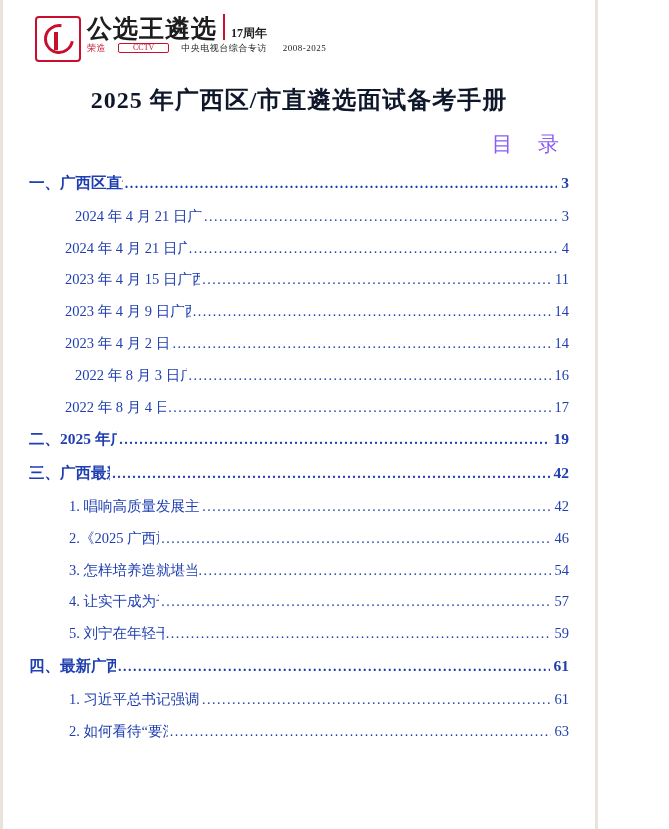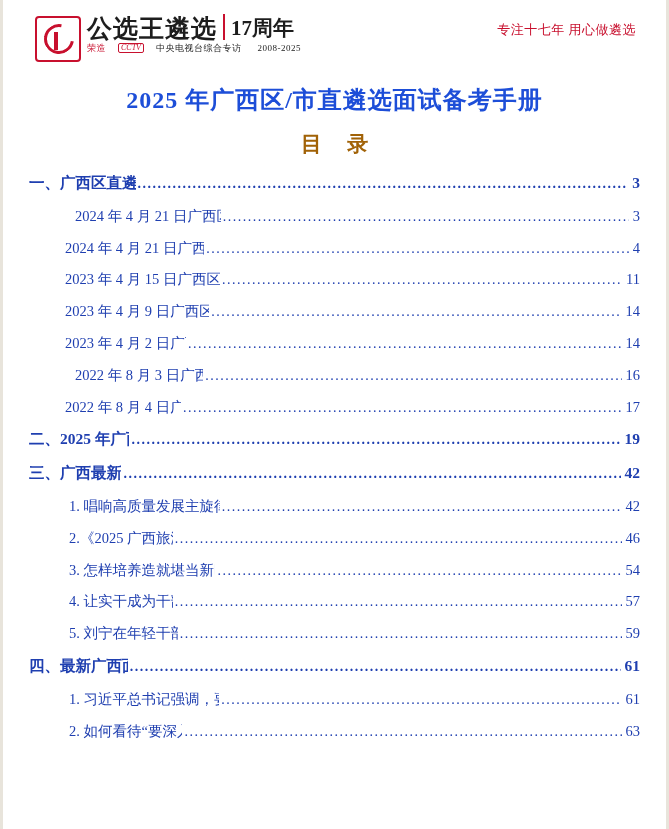--- a/index.html
+++ b/index.html
@@ -9,21 +9,21 @@
   }
   body {
     width: 669px;
     height: 829px;
     font-family: "Liberation Serif", "DejaVu Serif", serif;
     color: #1b1b1b;
     position: relative;
     overflow: hidden;
   }
   .page {
-    width: 669px;
+    width: 598px;
     height: 829px;
     box-sizing: border-box;
     padding: 10px 26px 0 26px;
     position: relative;
     border-left: 3px solid #e8e4db;
     border-right: 3px solid #e8e4db;
   }
 
   
   .masthead {
@@ -85,43 +85,42 @@
     letter-spacing: 1px;
     line-height: 1;
   }
   .brand-sep {
     width: 2px;
     height: 26px;
     background: #c8102e;
     margin: 0 2px 1px 2px;
   }
   .brand-years {
-    font-size: 21px;
+    font-size: 12px;
     font-weight: bold;
     color: #1d1d1d;
     line-height: 1;
     padding-bottom: 2px;
   }
   .brand-row2 {
     display: flex;
     align-items: center;
     gap: 12px;
     font-size: 9px;
     color: #c8102e;
     line-height: 1;
   }
   .brand-sub-left { letter-spacing: 0.5px; }
   .cctv-badge {
     display: inline-block;
     border: 1px solid #c8102e;
     border-radius: 2px;
-    padding: 0 2px;
+    padding: 0 14px;
     font-size: 8px;
     color: #c8102e;
-    font-style: italic;
   }
   .brand-sub-right {
     font-size: 9px;
     color: #1d1d1d;
     letter-spacing: 0.5px;
     text-align: center;
   }
   .brand-years-range {
     font-size: 9px;
     color: #1d1d1d;
@@ -136,29 +135,29 @@
     font-family: "Liberation Serif", serif;
     padding-top: 6px;
     letter-spacing: 0.5px;
   }
 
   
   .doc-title {
     text-align: center;
     font-size: 24px;
     font-weight: bold;
-    color: #1d4ed8;
+    color: #0f172a;
     margin-top: 22px;
     letter-spacing: 1px;
   }
   .toc-title {
-    text-align: center;
+    text-align: right;
     font-size: 21px;
-    font-weight: bold;
-    color: #a16207;
+    font-weight: normal;
+    color: #8b5cf6;
     margin-top: 14px;
     letter-spacing: 10px;
     padding-left: 10px;
   }
 
   
   .toc {
     margin-top: 16px;
   }
   .toc-entry {
@@ -225,21 +224,20 @@
         </div>
         <div class="brand-row2">
           <span class="brand-sub-left">荣造</span>
           <span class="cctv-badge">CCTV</span>
           <span class="brand-sub-right">中央电视台综合专访</span>
           <span class="brand-years-range">2008-2025</span>
         </div>
       </div>
     </div>
     <div class="slogan">
-      <div>专注十七年 用心做遴选</div>
     </div>
   </div>
 
   <div class="doc-title">2025 年广西区/市直遴选面试备考手册</div>
   <div class="toc-title">目  录</div>
 
   <div class="toc">
       <div class="toc-entry level1">
         <span class="toc-label">一、广西区直遴选面试真题回顾</span>
         <span class="toc-dots">........................................................................................................................................................................................................</span>

